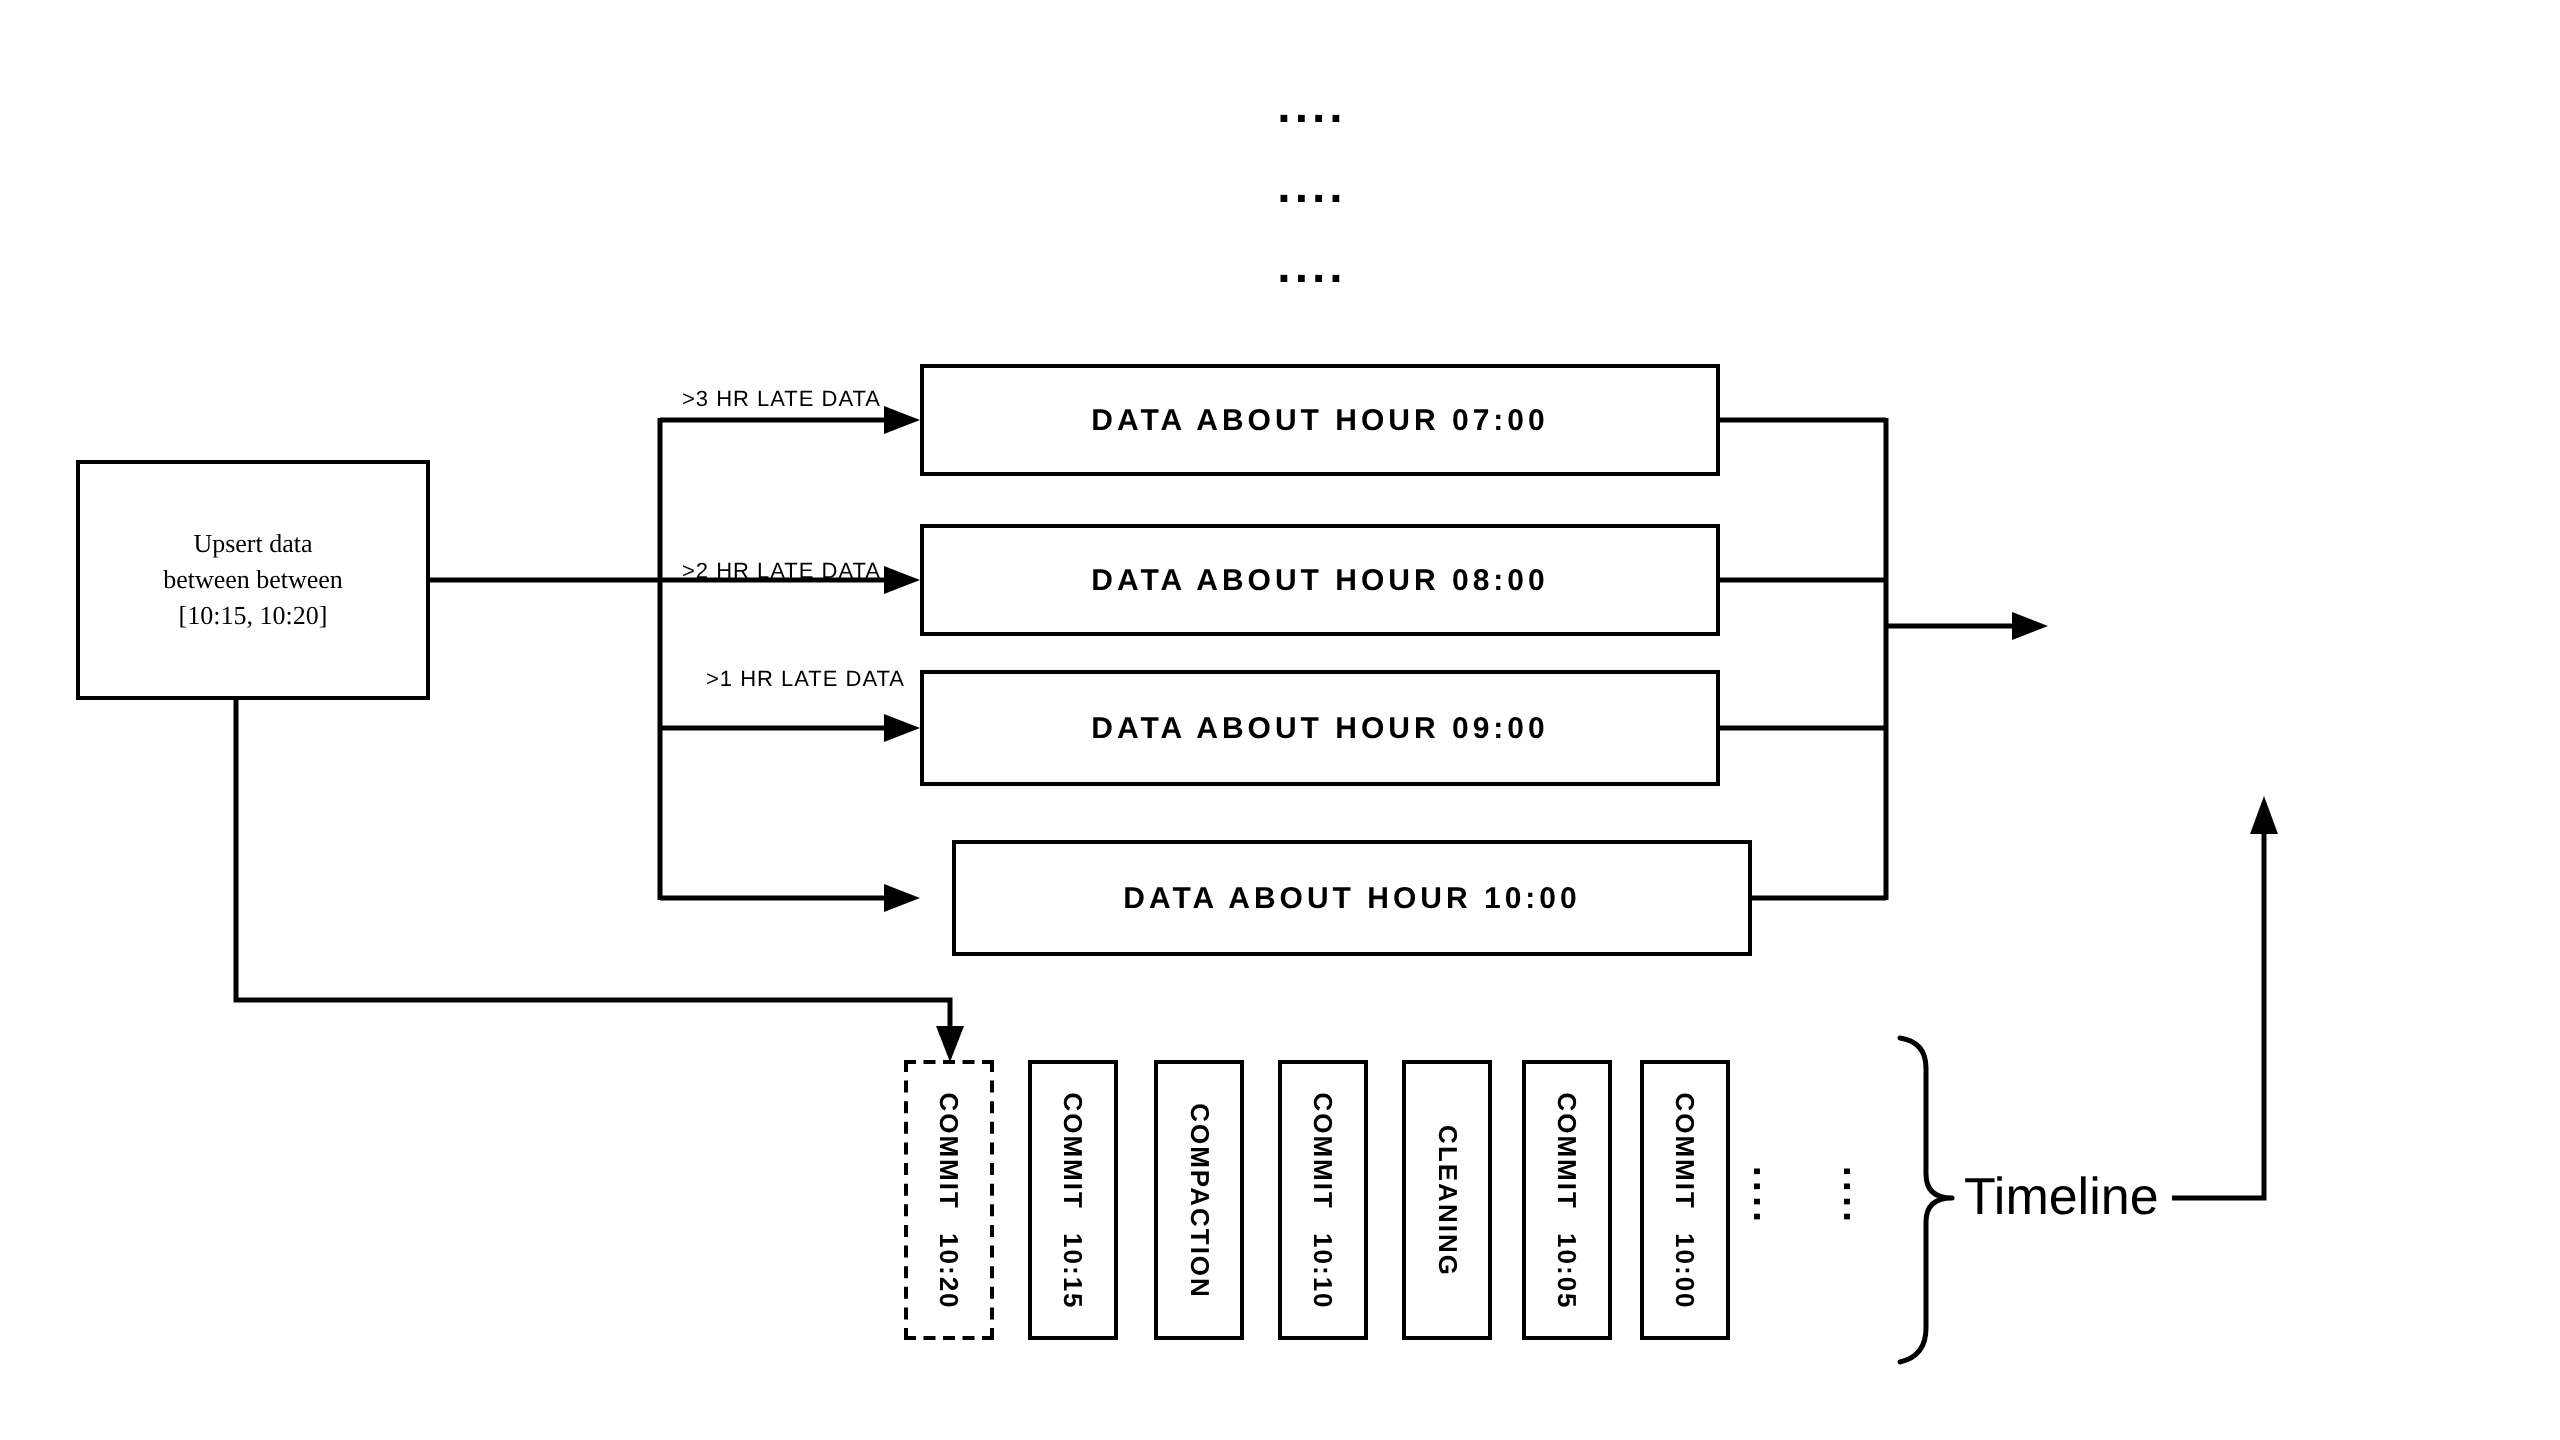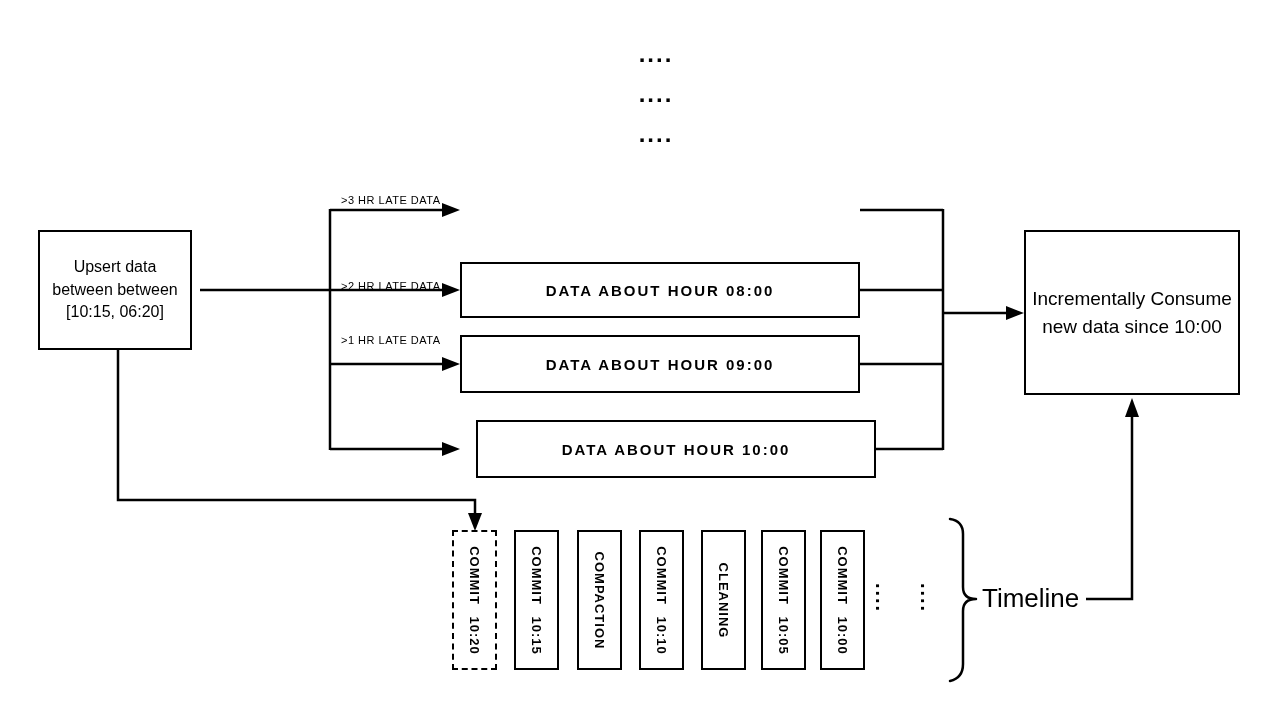--- a/index.html
+++ b/index.html
@@ -22,22 +22,22 @@
     box-sizing: border-box;
     border: 2.5px solid #000;
     background: #ffffff;
     display: flex;
     flex-direction: column;
     align-items: center;
     justify-content: center;
     text-align: center;
   }
   .upsert-box {
-    left: 38px; top: 230px; width: 154px; height: 120px;
-    font-size: 16px; line-height: 1.4;
+    left: 38px; top: 230px; width: 177px; height: 120px;
+    font-size: 13px; line-height: 1.4; font-family: Liberation Serif, serif;
   }
   .consume-box {
     left: 1024px; top: 230px; width: 216px; height: 165px;
     font-size: 19px; line-height: 1.45;
   }
   .hour-box {
     left: 460px; width: 400px; height: 56px;
   }
   .hour-box .hour-label {
     font-weight: bold;
@@ -50,21 +50,21 @@
   .hb4 { top: 420px; height: 58px; margin-left: 16px; }
   .arrow-label {
     position: absolute;
     font-weight: normal;
     font-size: 11px;
     letter-spacing: 0.5px;
     white-space: nowrap;
   }
   .al1 { left: 341px; top: 194px; }
   .al2 { left: 341px; top: 280px; }
-  .al3 { left: 341px; top: 334px; }
+  .al3 { left: 353px; top: 334px; }
   .dots-row {
     position: absolute;
     left: 628px;
     width: 56px;
     height: 24px;
     line-height: 24px;
     text-align: center;
     font-weight: bold;
     font-size: 24px;
     letter-spacing: 2px;
@@ -164,41 +164,40 @@
     <path stroke-linecap="round" stroke-linejoin="round" d="M 950 519 Q 963 521 963 534 L 963 587 Q 963 599 976 599 Q 963 599 963 611 L 963 664 Q 963 678 950 681"></path>
   </svg>
 
   <div class="dots-row dr1">....</div>
   <div class="dots-row dr2">....</div>
   <div class="dots-row dr3">....</div>
 
   <div class="box upsert-box">
     <div>Upsert data</div>
     <div>between between</div>
-    <div>[10:15, 06:20]</div>
+    <div>[10:15, 10:20]</div>
   </div>
 
   <div class="arrow-label al1">&gt;3 HR LATE DATA</div>
   <div class="arrow-label al2">&gt;2 HR LATE DATA</div>
   <div class="arrow-label al3">&gt;1 HR LATE DATA</div>
 
+  <div class="box hour-box hb1">
+    <div class="hour-label">DATA ABOUT HOUR 07:00</div>
+  </div>
   <div class="box hour-box hb2">
     <div class="hour-label">DATA ABOUT HOUR 08:00</div>
   </div>
   <div class="box hour-box hb3">
     <div class="hour-label">DATA ABOUT HOUR 09:00</div>
   </div>
   <div class="box hour-box hb4">
     <div class="hour-label">DATA ABOUT HOUR 10:00</div>
   </div>
 
-  <div class="box consume-box">
-    <div>Incrementally Consume</div>
-    <div>new data since 10:00</div>
-  </div>
 
   <div class="tl-item dashed t1">
     <span>COMMIT 10:20</span>
   </div>
   <div class="tl-item t2">
     <span>COMMIT 10:15</span>
   </div>
   <div class="tl-item t3">
     <span>COMPACTION</span>
   </div>

